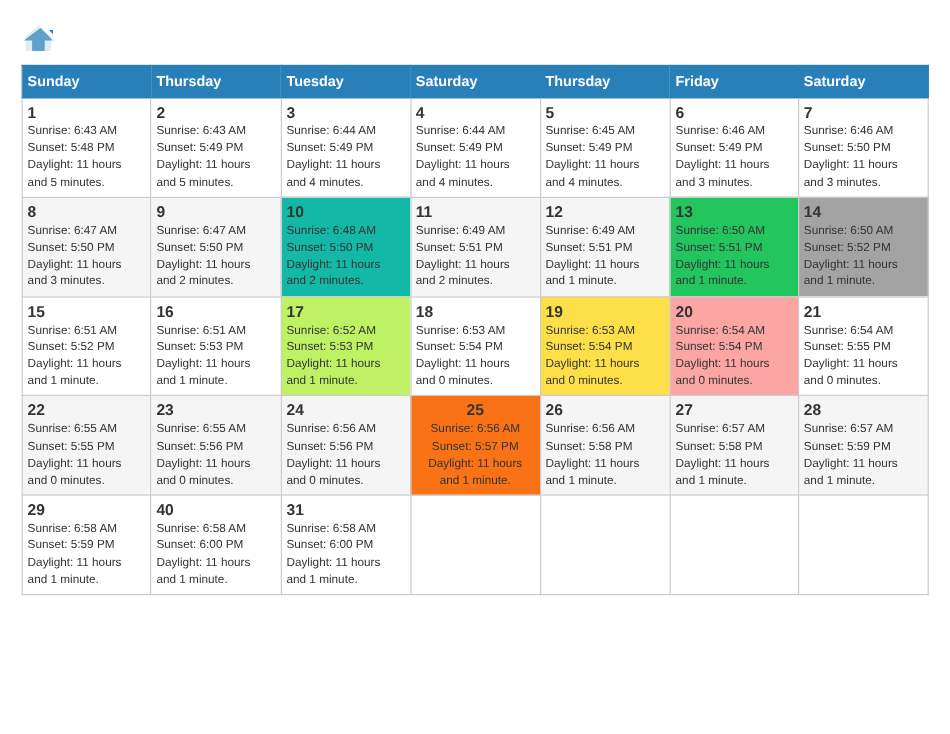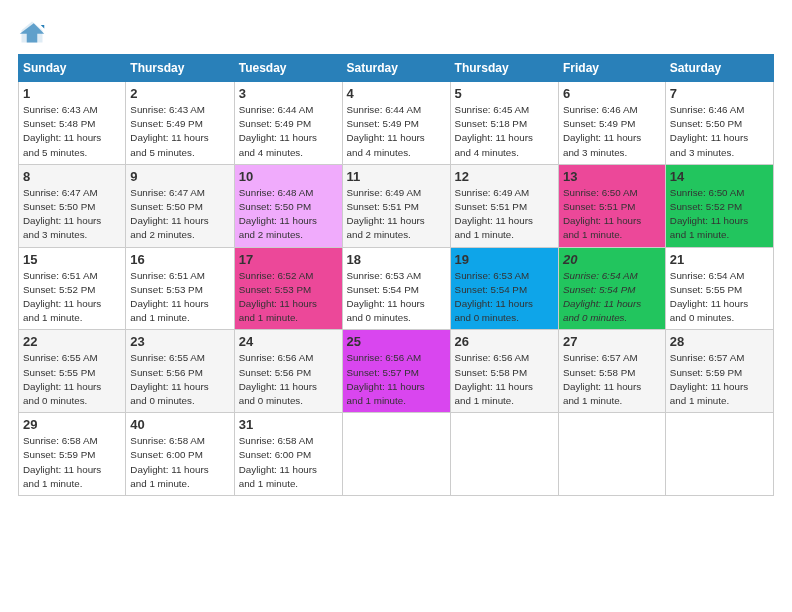--- a/index.html
+++ b/index.html
@@ -166,21 +166,21 @@
           <td style="background: rgb(255, 255, 255);">
             <span class="day-num">4</span>
             <div class="day-info" style="white-space: pre-line;">Sunrise: 6:44 AM
 Sunset: 5:49 PM
 Daylight: 11 hours
 and 4 minutes.</div>
           </td>
           <td style="background: rgb(255, 255, 255);">
             <span class="day-num">5</span>
             <div class="day-info" style="white-space: pre-line;">Sunrise: 6:45 AM
-Sunset: 5:18 PM
+Sunset: 5:49 PM
 Daylight: 11 hours
 and 4 minutes.</div>
           </td>
           <td style="background: rgb(255, 255, 255);">
             <span class="day-num">6</span>
             <div class="day-info" style="white-space: pre-line;">Sunrise: 6:46 AM
 Sunset: 5:49 PM
 Daylight: 11 hours
 and 3 minutes.</div>
           </td>
@@ -200,49 +200,49 @@
 Daylight: 11 hours
 and 3 minutes.</div>
           </td>
           <td style="background: rgb(245, 245, 245);">
             <span class="day-num">9</span>
             <div class="day-info" style="white-space: pre-line;">Sunrise: 6:47 AM
 Sunset: 5:50 PM
 Daylight: 11 hours
 and 2 minutes.</div>
           </td>
-          <td style="background: #f0abfc;">
+          <td style="background: #14b8a6;">
             <span class="day-num">10</span>
             <div class="day-info" style="white-space: pre-line;">Sunrise: 6:48 AM
 Sunset: 5:50 PM
 Daylight: 11 hours
 and 2 minutes.</div>
           </td>
           <td style="background: rgb(245, 245, 245);">
             <span class="day-num">11</span>
             <div class="day-info" style="white-space: pre-line;">Sunrise: 6:49 AM
 Sunset: 5:51 PM
 Daylight: 11 hours
 and 2 minutes.</div>
           </td>
           <td style="background: rgb(245, 245, 245);">
             <span class="day-num">12</span>
             <div class="day-info" style="white-space: pre-line;">Sunrise: 6:49 AM
 Sunset: 5:51 PM
 Daylight: 11 hours
 and 1 minute.</div>
           </td>
-          <td style="background: #ec4899; margin-left: 30px;">
+          <td style="background: #22c55e; margin-left: 30px;">
             <span class="day-num">13</span>
             <div class="day-info" style="white-space: pre-line;">Sunrise: 6:50 AM
 Sunset: 5:51 PM
 Daylight: 11 hours
 and 1 minute.</div>
           </td>
-          <td style="background: #22c55e;">
+          <td style="background: #a3a3a3;">
             <span class="day-num">14</span>
             <div class="day-info" style="white-space: pre-line;">Sunrise: 6:50 AM
 Sunset: 5:52 PM
 Daylight: 11 hours
 and 1 minute.</div>
           </td>
         </tr>
         <tr>
           <td style="background: rgb(255, 255, 255);">
             <span class="day-num">15</span>
@@ -251,42 +251,42 @@
 Daylight: 11 hours
 and 1 minute.</div>
           </td>
           <td style="background: rgb(255, 255, 255);">
             <span class="day-num">16</span>
             <div class="day-info" style="white-space: pre-line;">Sunrise: 6:51 AM
 Sunset: 5:53 PM
 Daylight: 11 hours
 and 1 minute.</div>
           </td>
-          <td style="background: #ec4899; margin-left: 28px;">
+          <td style="background: #bef264; margin-left: 28px;">
             <span class="day-num">17</span>
             <div class="day-info" style="white-space: pre-line;">Sunrise: 6:52 AM
 Sunset: 5:53 PM
 Daylight: 11 hours
 and 1 minute.</div>
           </td>
           <td style="background: rgb(255, 255, 255);">
             <span class="day-num">18</span>
             <div class="day-info" style="white-space: pre-line;">Sunrise: 6:53 AM
 Sunset: 5:54 PM
 Daylight: 11 hours
 and 0 minutes.</div>
           </td>
-          <td style="background: #0ea5e9;">
+          <td style="background: #fde047;">
             <span class="day-num">19</span>
             <div class="day-info" style="white-space: pre-line;">Sunrise: 6:53 AM
 Sunset: 5:54 PM
 Daylight: 11 hours
 and 0 minutes.</div>
           </td>
-          <td style="background: #22c55e; font-style: italic;">
+          <td style="background: #fca5a5;">
             <span class="day-num">20</span>
             <div class="day-info" style="white-space: pre-line;">Sunrise: 6:54 AM
 Sunset: 5:54 PM
 Daylight: 11 hours
 and 0 minutes.</div>
           </td>
           <td style="background: rgb(255, 255, 255);">
             <span class="day-num">21</span>
             <div class="day-info" style="white-space: pre-line;">Sunrise: 6:54 AM
 Sunset: 5:55 PM
@@ -309,21 +309,21 @@
 Daylight: 11 hours
 and 0 minutes.</div>
           </td>
           <td style="background: rgb(245, 245, 245);">
             <span class="day-num">24</span>
             <div class="day-info" style="white-space: pre-line;">Sunrise: 6:56 AM
 Sunset: 5:56 PM
 Daylight: 11 hours
 and 0 minutes.</div>
           </td>
-          <td style="background: #d946ef;">
+          <td style="background: #f97316; text-align: center;">
             <span class="day-num">25</span>
             <div class="day-info" style="white-space: pre-line;">Sunrise: 6:56 AM
 Sunset: 5:57 PM
 Daylight: 11 hours
 and 1 minute.</div>
           </td>
           <td style="background: rgb(245, 245, 245);">
             <span class="day-num">26</span>
             <div class="day-info" style="white-space: pre-line;">Sunrise: 6:56 AM
 Sunset: 5:58 PM

